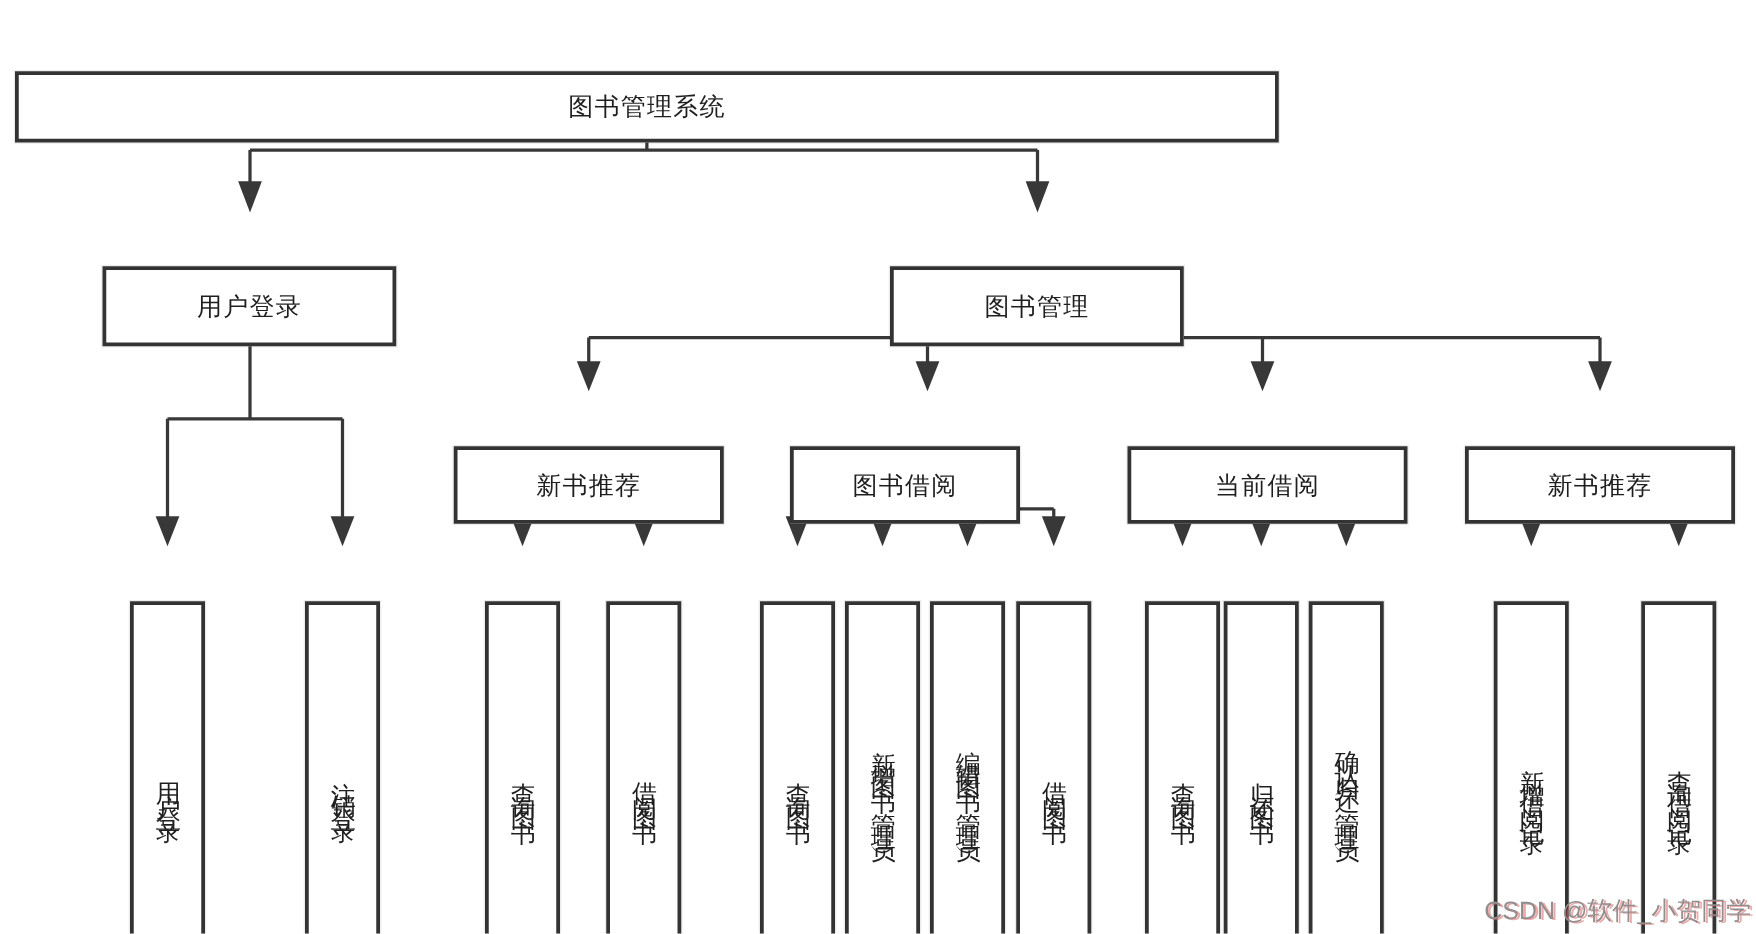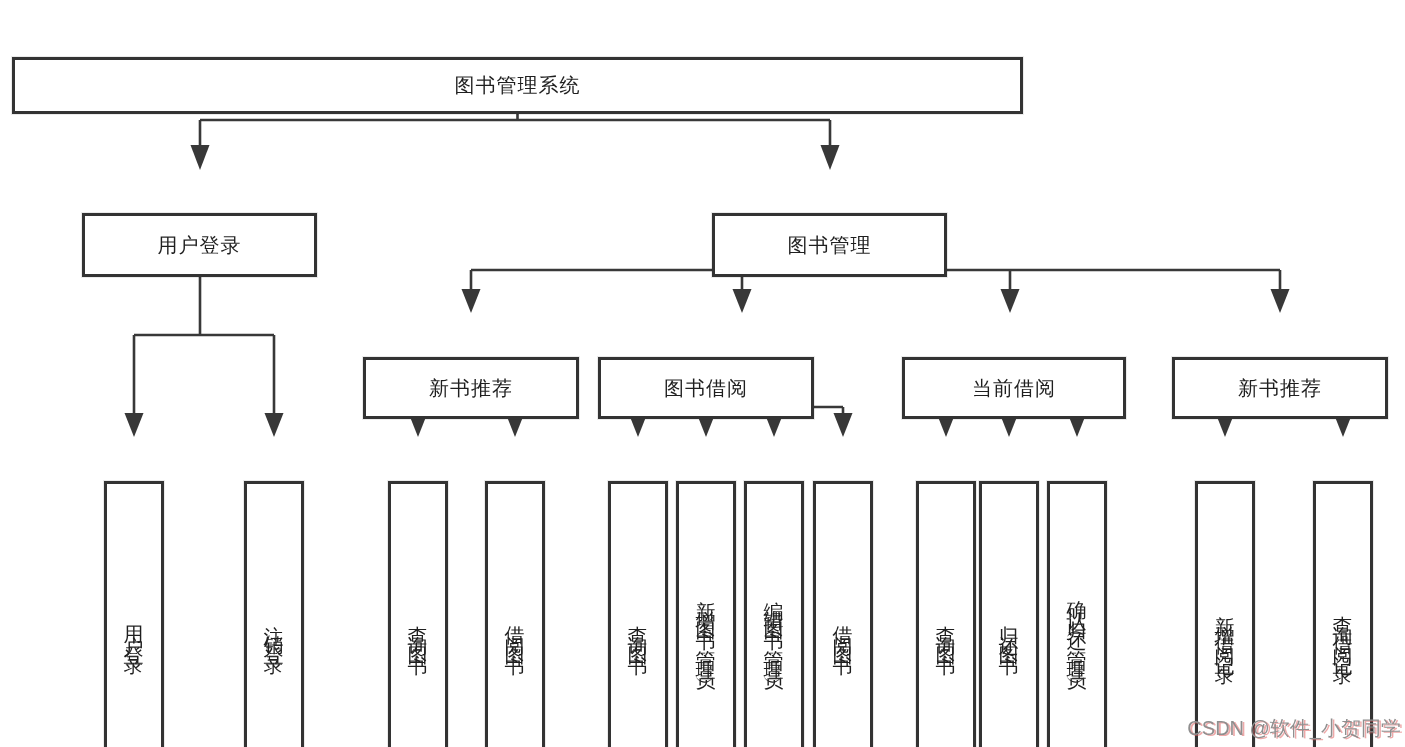--- a/index.html
+++ b/index.html
@@ -85,21 +85,21 @@
   <div class="box" style="left:82px;top:169px;width:235px;height:64px">
     <span class="hlabel">用户登录</span>
   </div>
   <div class="box" style="left:712px;top:169px;width:235px;height:64px">
     <span class="hlabel">图书管理</span>
   </div>
 
   <div class="box" style="left:363px;top:313px;width:216px;height:62px">
     <span class="hlabel">新书推荐</span>
   </div>
-  <div class="box" style="left:598px;top:313px;width:216px;height:62px">
+  <div class="box" style="left:632px;top:313px;width:184px;height:62px">
     <span class="hlabel">图书借阅</span>
   </div>
   <div class="box" style="left:902px;top:313px;width:224px;height:62px">
     <span class="hlabel">当前借阅</span>
   </div>
   <div class="box" style="left:1172px;top:313px;width:216px;height:62px">
     <span class="hlabel">新书推荐</span>
   </div>
 
   <div class="box leaf" style="left:104px;top:437px;width:60px;height:298px">

